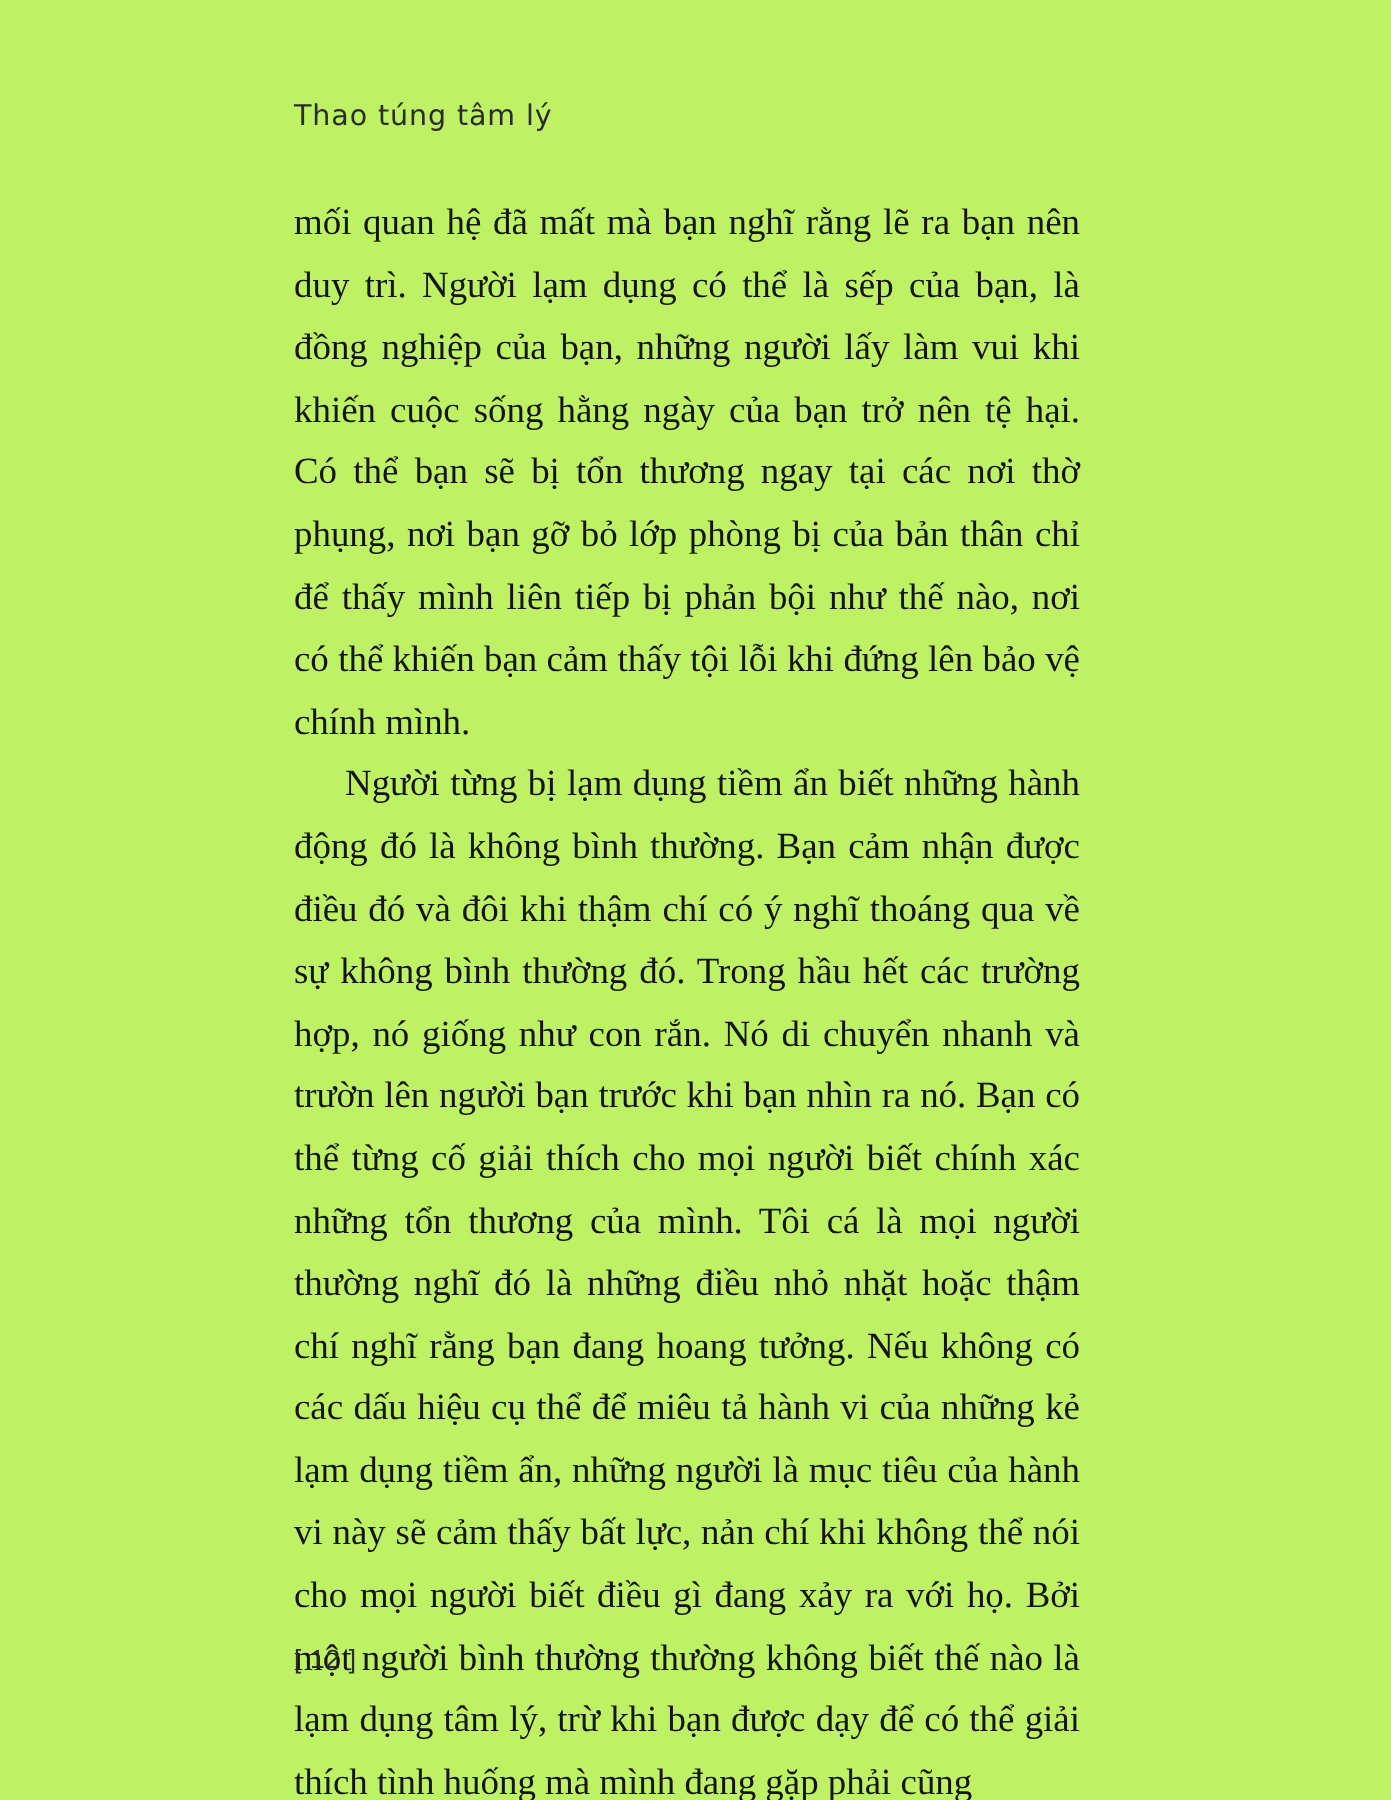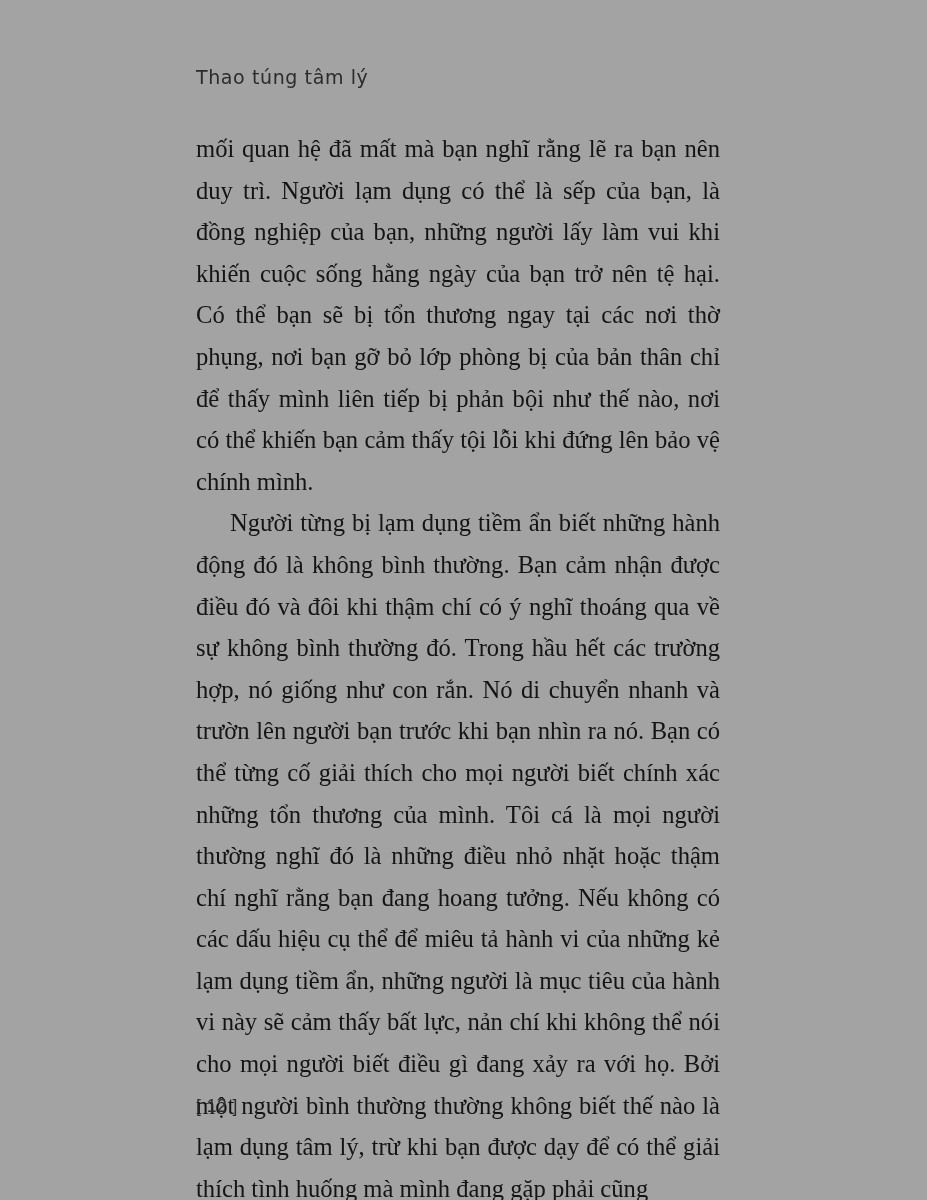--- a/index.html
+++ b/index.html
@@ -13,21 +13,21 @@
     position: relative;
     font-family: "Liberation Serif", serif;
     color: #1a1a1a;
     overflow: hidden;
   }
   .page {
     position: absolute;
     left: 0; top: 0;
     width: 927px;
     height: 1200px;
-    background: #a3a3a3;
+    background: #bef264;
   }
   .running-head {
     position: absolute;
     left: 196px;
     top: 66px;
     font-family: "DejaVu Sans", sans-serif;
     font-size: 19px;
     letter-spacing: 0.6px;
     color: #2b2b2b;
     white-space: nowrap;

